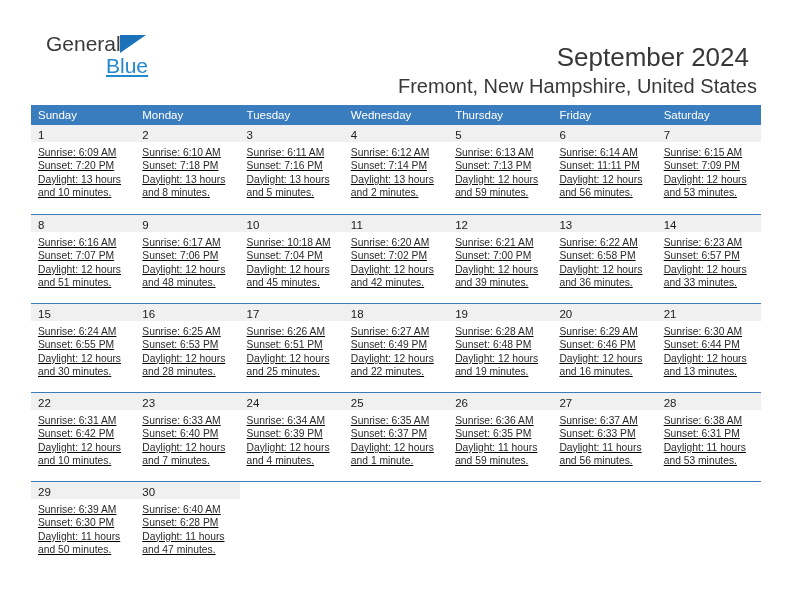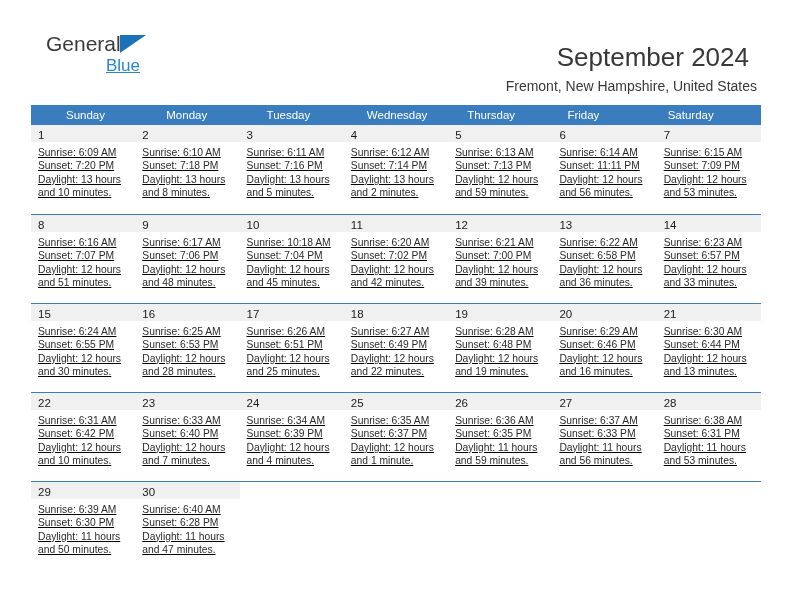--- a/index.html
+++ b/index.html
@@ -52,60 +52,59 @@
     top: 2px;
     width: 0;
     height: 0;
     border-left: 26px solid #1b72b8;
     border-bottom: 18px solid transparent;
   }
   .logo-blue {
     position: absolute;
     left: 60px;
     top: 22px;
-    font-size: 17px;
+    font-size: 21px;
     line-height: 21px;
     color: #2389cf;
     text-decoration: underline;
   }
 
   .title {
     position: absolute;
     right: 35px;
     top: 34px;
     font-size: 26px;
     line-height: 30px;
     color: #383838;
     text-align: right;
     font-weight: normal;
     margin: 8px;
   }
   .subtitle {
     position: absolute;
     right: 35px;
     top: 78px;
-    font-size: 14px;
+    font-size: 20px;
     line-height: 17px;
     color: #383838;
     text-align: right;
     margin: 0;
   }
 
   
   .calendar {
     position: absolute;
     left: 31px;
     top: 105px;
     width: 730px;
   }
   .weekday-row {
     display: flex;
     background: #3a7dbe;
     height: 20px;
-    padding-left: 28px;
   }
   .weekday {
     flex: 1 1 0;
     color: #ffffff;
     font-size: 11.5px;
     line-height: 20px;
     padding-left: 7px;
     box-sizing: border-box;
     overflow: hidden;
     white-space: nowrap;

